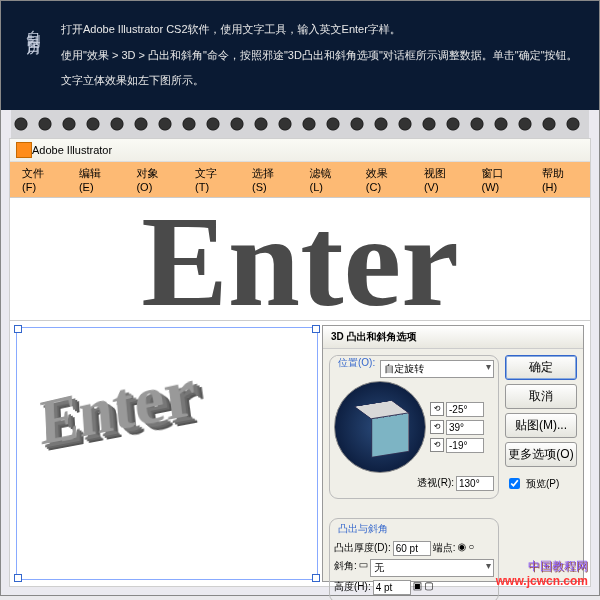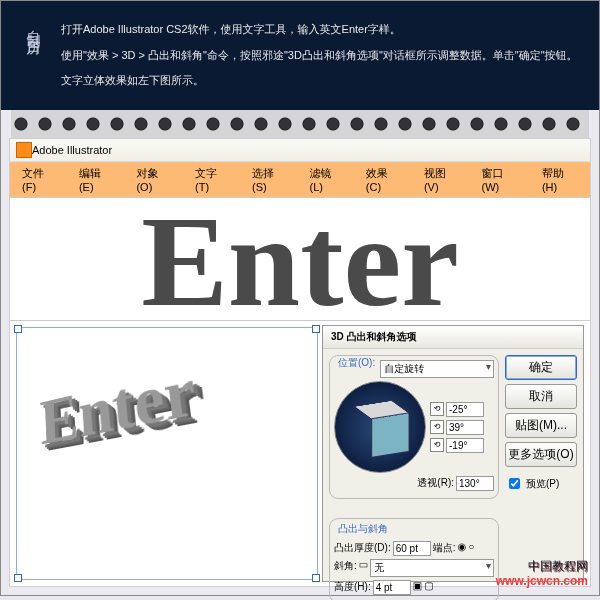--- a/index.html
+++ b/index.html
@@ -40,21 +40,21 @@
 .angle-inputs{display:flex;flex-direction:column;gap:3px}
 .angle-row{display:flex;align-items:center;gap:2px}
 .angle-row .ico{width:12px;height:12px;border:1px solid #888;background:#fff;font-size:8px;text-align:center;line-height:12px}
 .num-input{width:32px;background:#fff;border:1px solid #999;padding:1px 2px;font-size:10px;text-align:left}
 .row{display:flex;gap:2px;margin:3px 0}
 .btn{background:linear-gradient(#fefefe,#e5e5de);border:1px solid #999;border-radius:3px;padding:3px 2px;text-align:center;font-size:12px}
 .btn.default{border:1px solid #36c;box-shadow:0 0 0 1px #8ad inset}
 .chk{display:flex;align-items:center;gap:3px;margin-top:4px}
 .chk input{width:11px;height:11px}
 .wm{position:absolute;right:12px;bottom:10px;font-size:12px;text-align:right;line-height:1.3}
-.wm1{color:#0f172a;text-shadow:1px 1px #844}
+.wm1{color:#8b5cf6;text-shadow:1px 1px #844}
 .wm2{color:#f33;font-weight:bold}
 </style>
 </head>
 <body>
 
 <div class="page">
   <div class="header">
     <div class="header-left">自制台历</div>
     <p>打开Adobe Illustrator CS2软件，使用文字工具，输入英文Enter字样。</p>
     <p>使用"效果 &gt; 3D &gt; 凸出和斜角"命令，按照邪途"3D凸出和斜角选项"对话框所示调整数据。单击"确定"按钮。</p>

